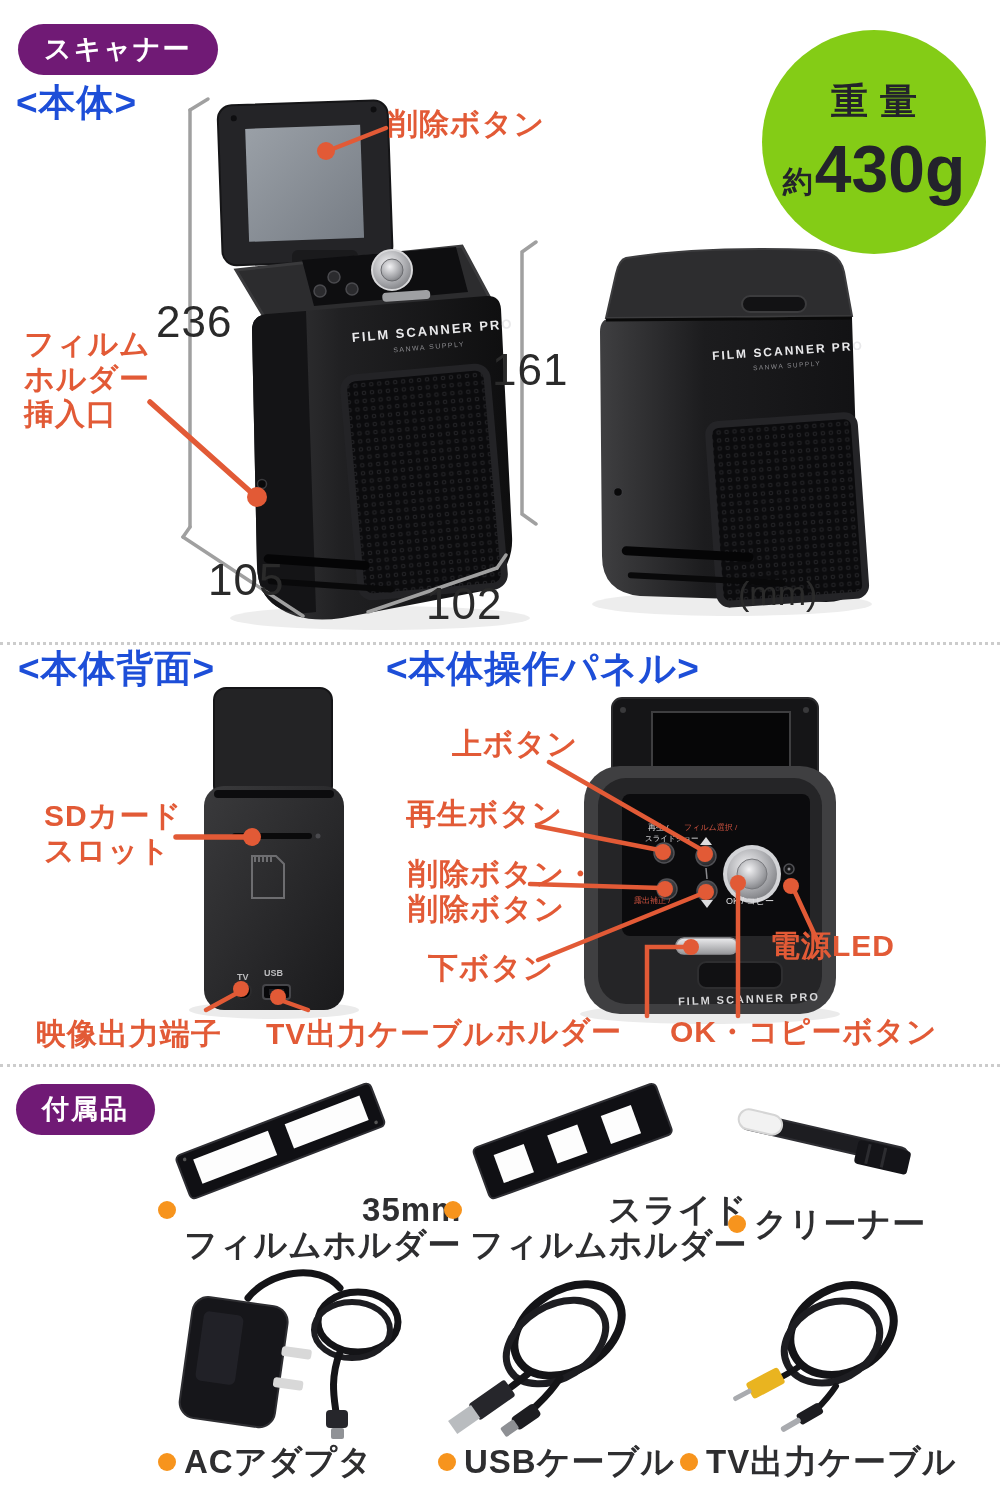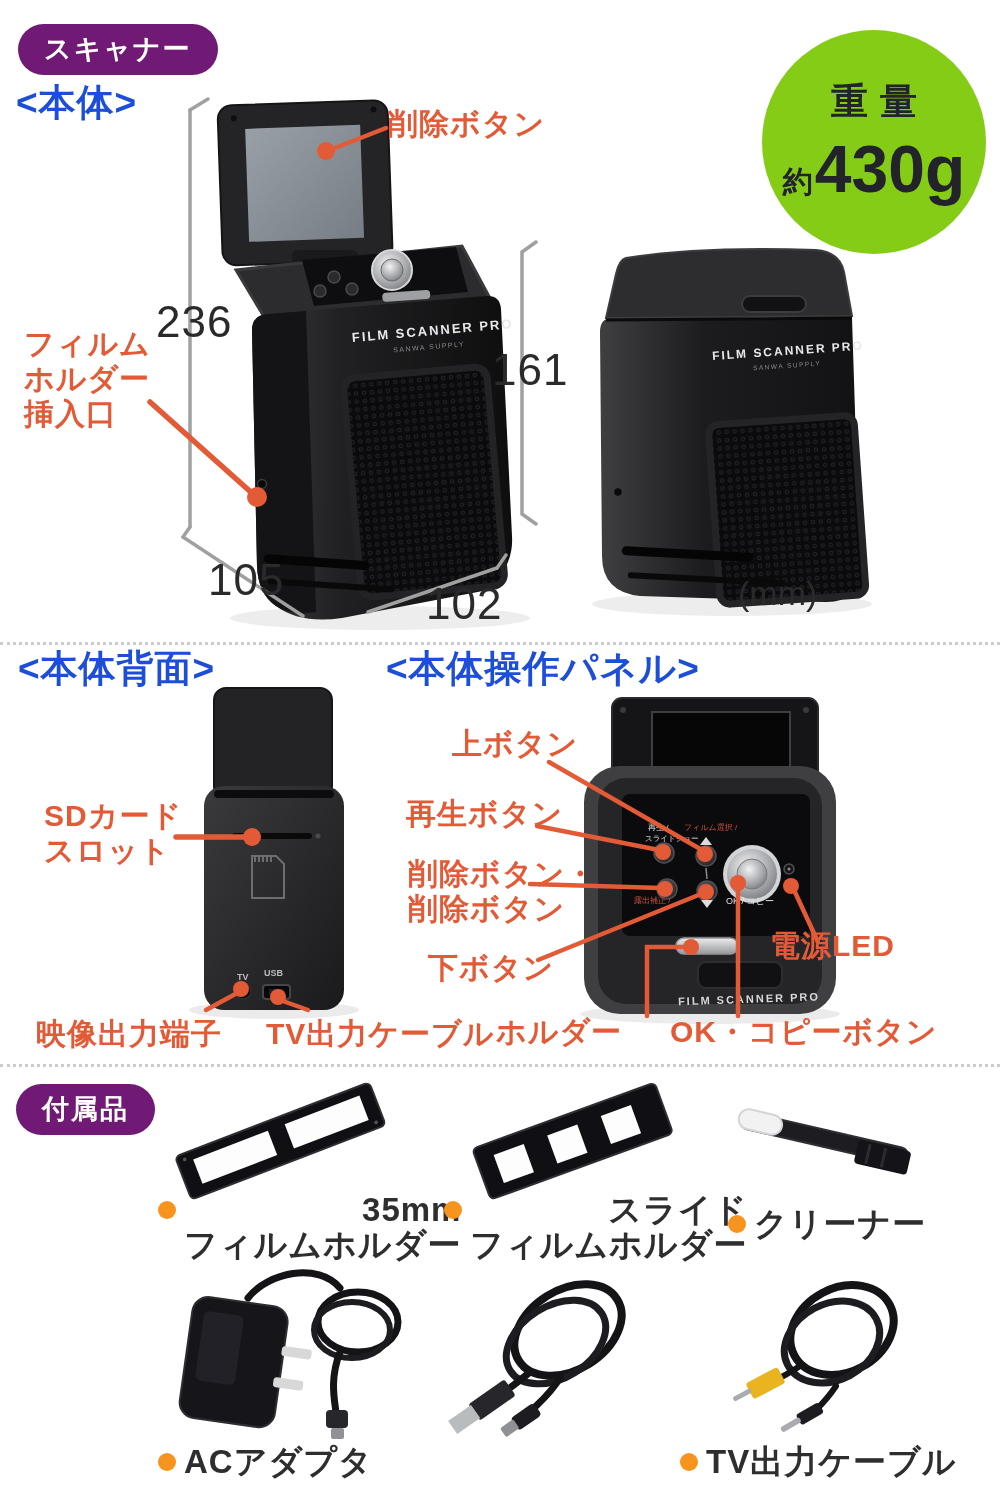--- a/index.html
+++ b/index.html
@@ -361,20 +361,26 @@
   <span class="acc-lines">
     <span>クリーナー</span>
   </span>
 </div>
 <div class="abs acc-label" style="left:158px;top:1444px">
   <span class="bullet"></span>
   <span class="acc-lines">
     <span>ACアダプタ</span>
   </span>
 </div>
+<div class="abs acc-label" style="left:438px;top:1444px">
+  <span class="bullet"></span>
+  <span class="acc-lines">
+    <span>USBケーブル</span>
+  </span>
+</div>
 <div class="abs acc-label" style="left:680px;top:1444px">
   <span class="bullet"></span>
   <span class="acc-lines">
     <span>TV出力ケーブル</span>
   </span>
 </div>
 
 </div>
 
 </body></html>

